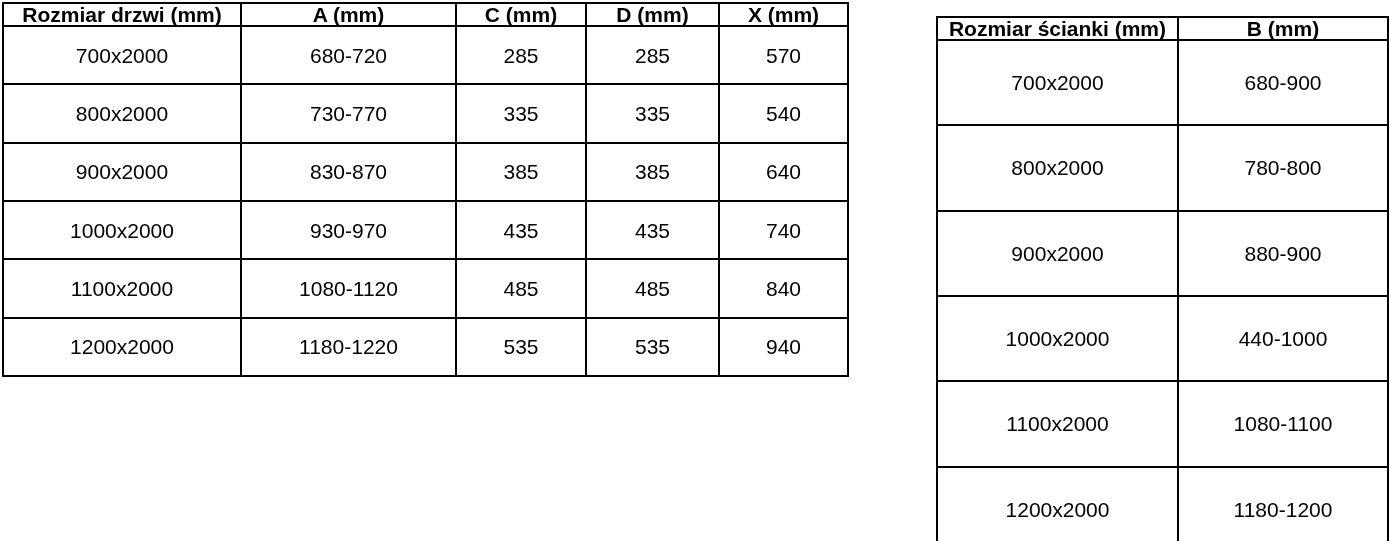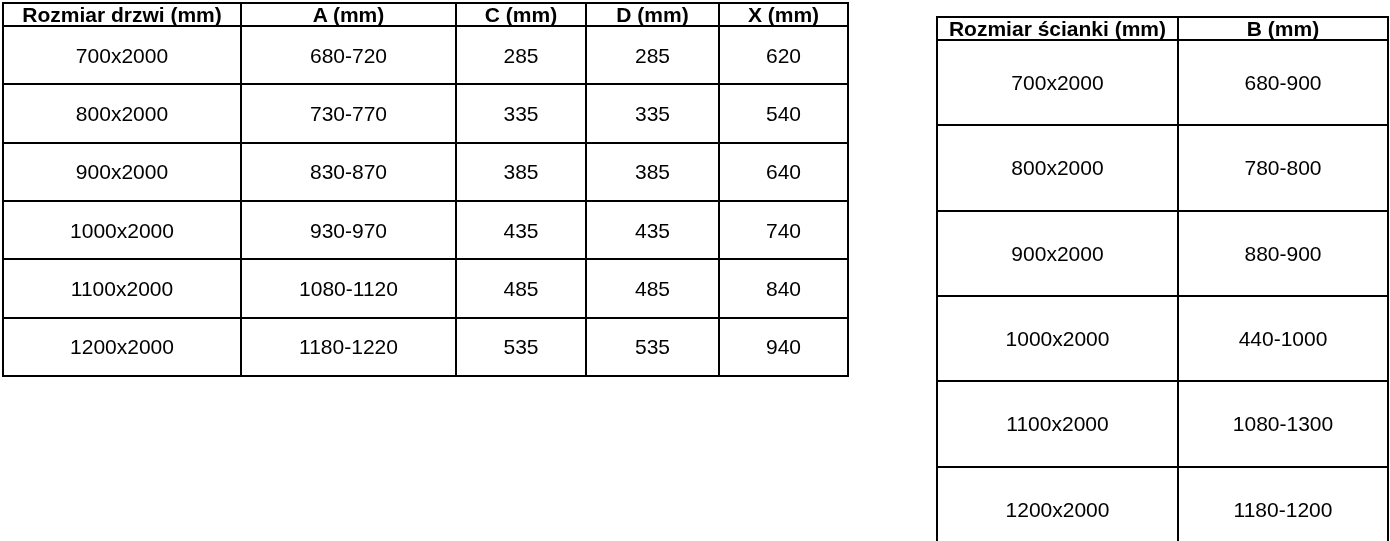--- a/index.html
+++ b/index.html
@@ -69,21 +69,21 @@
           <th>D (mm)</th>
           <th>X (mm)</th>
         </tr>
       </thead>
       <tbody>
         <tr>
           <td>700x2000</td>
           <td>680-720</td>
           <td>285</td>
           <td>285</td>
-          <td>620</td>
+          <td>570</td>
         </tr>
         <tr>
           <td>800x2000</td>
           <td>730-770</td>
           <td>335</td>
           <td>335</td>
           <td>540</td>
         </tr>
         <tr>
           <td>900x2000</td>
@@ -139,21 +139,21 @@
         <tr>
           <td>900x2000</td>
           <td>880-900</td>
         </tr>
         <tr>
           <td>1000x2000</td>
           <td>440-1000</td>
         </tr>
         <tr>
           <td>1100x2000</td>
-          <td>1080-1300</td>
+          <td>1080-1100</td>
         </tr>
         <tr>
           <td>1200x2000</td>
           <td>1180-1200</td>
         </tr>
       </tbody>
     </table>
 
 </div>
 

